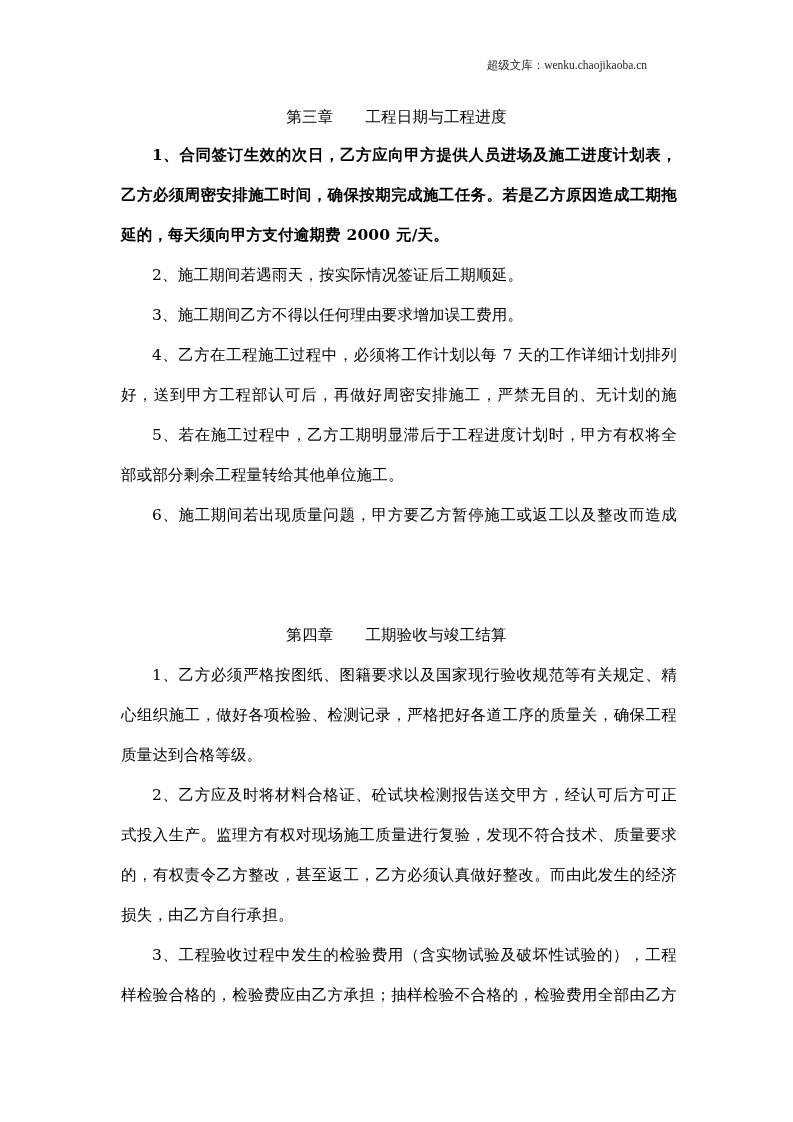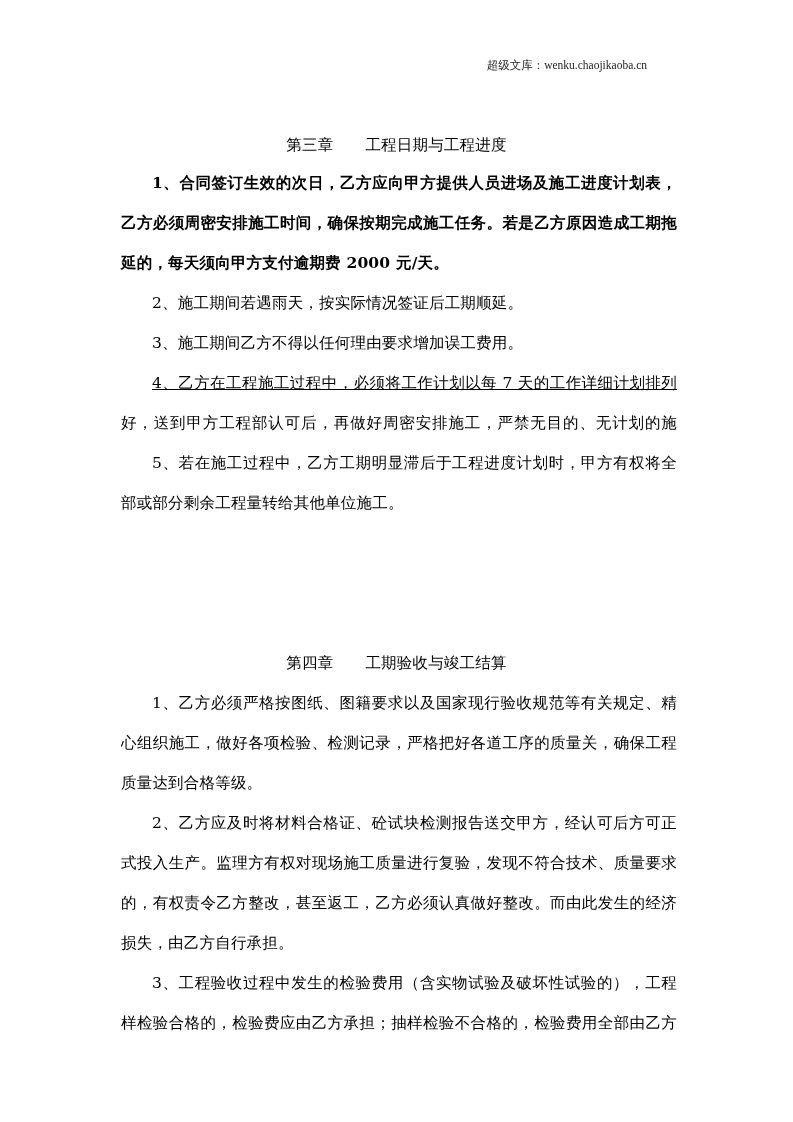--- a/index.html
+++ b/index.html
@@ -2,21 +2,21 @@
 <html><head>
 <meta charset="utf-8">
 <style>
   html, body { margin: 0; padding: 0; background: #ffffff; }
   body { width: 793px; height: 1122px; position: relative; overflow: hidden;
          font-family: "DejaVu Serif", "Liberation Serif", serif; color: #000; }
   .page { position: absolute; left: 0; top: 0; width: 753px; height: 1122px; }
   .header { position: absolute; top: 58px; right: 106px; font-size: 11.5px; color: #222;
             font-family: "Liberation Serif", "DejaVu Serif", serif; }
   .line { position: absolute; left: 121px; width: 556px; font-size: 15.5px; line-height: 20px;
-          white-space: nowrap; overflow: visible; letter-spacing: 0.2px; margin-top: 28px; }
+          white-space: nowrap; overflow: visible; letter-spacing: 0.2px; }
   .indent { left: 152px; width: 525px; }
   .center { left: 0; width: 793px; text-align: center; }
   .bold { font-weight: bold; }
   .justify { text-align: justify; text-align-last: justify; white-space: normal; height: 20px; overflow: hidden; }
   .chapter .gap { display: inline-block; width: 32px; }
 </style>
 </head>
 <body>
 
 <div class="page">
@@ -28,26 +28,27 @@
   </div>
 
   <div class="line indent justify bold" style="top:145px;">1、合同签订生效的次日，乙方应向甲方提供人员进场及施工进度计划表，</div>
   <div class="line justify bold" style="top:185px;">乙方必须周密安排施工时间，确保按期完成施工任务。若是乙方原因造成工期拖</div>
   <div class="line bold" style="top:225px;">延的，每天须向甲方支付逾期费 2000 元/天。</div>
 
   <div class="line indent" style="top:265px;">2、施工期间若遇雨天，按实际情况签证后工期顺延。</div>
 
   <div class="line indent" style="top:305px;">3、施工期间乙方不得以任何理由要求增加误工费用。</div>
 
-  <div class="line indent justify" style="top:345px;text-decoration:underline;">4、乙方在工程施工过程中，必须将工作计划以每 7 天的工作详细计划排列</div>
+  <div class="line indent justify" style="top:345px;">4、乙方在工程施工过程中，必须将工作计划以每 7 天的工作详细计划排列</div>
   <div class="line justify" style="top:385px;">好，送到甲方工程部认可后，再做好周密安排施工，严禁无目的、无计划的施工。</div>
 
   <div class="line indent justify" style="top:425px;">5、若在施工过程中，乙方工期明显滞后于工程进度计划时，甲方有权将全</div>
   <div class="line" style="top:465px;">部或部分剩余工程量转给其他单位施工。</div>
 
+  <div class="line indent justify" style="top:505px;">6、施工期间若出现质量问题，甲方要乙方暂停施工或返工以及整改而造成</div>
 
 
   <div class="line center chapter" style="top:625px;">
     <span>第四章</span><span class="gap"></span><span>工期验收与竣工结算</span>
   </div>
 
   <div class="line indent justify" style="top:665px;">1、乙方必须严格按图纸、图籍要求以及国家现行验收规范等有关规定、精</div>
   <div class="line" style="top:745px;">质量达到合格等级。</div>
   <div class="line justify" style="top:705px;">心组织施工，做好各项检验、检测记录，严格把好各道工序的质量关，确保工程</div>
 

